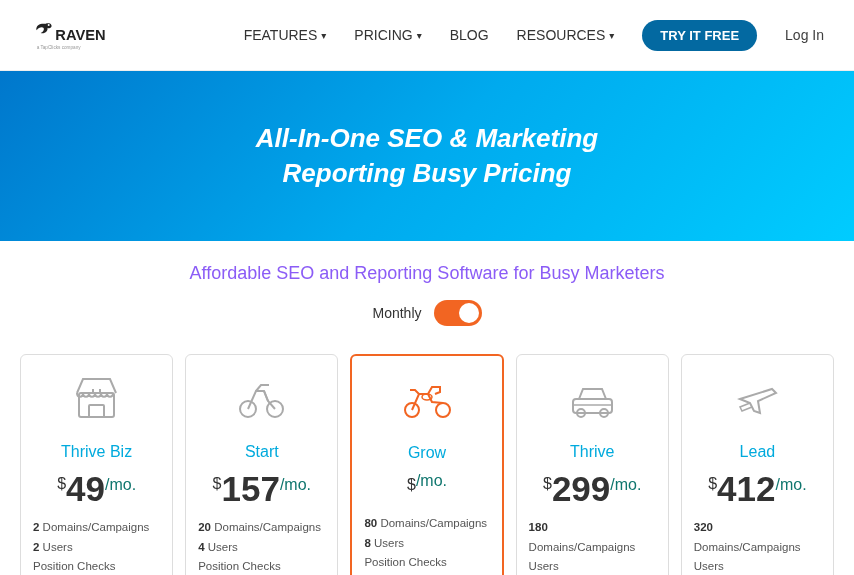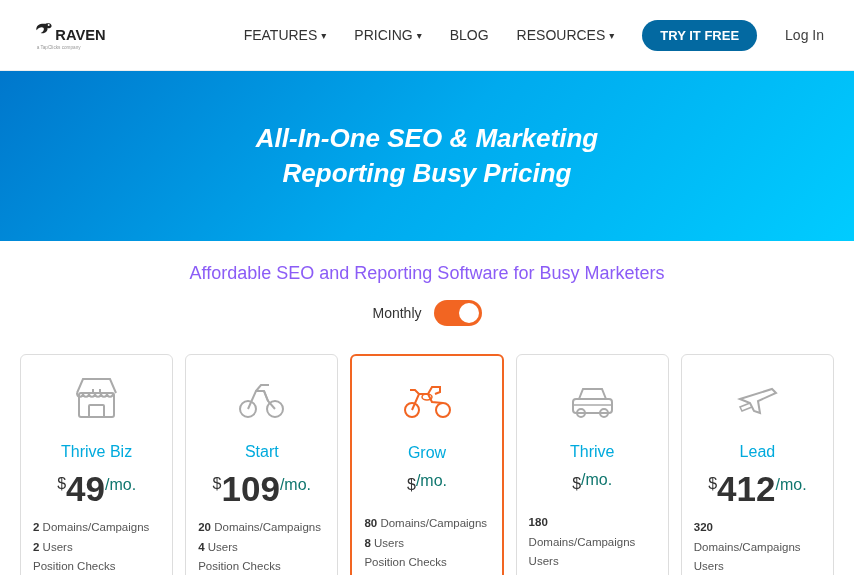--- a/index.html
+++ b/index.html
@@ -163,21 +163,21 @@
       <circle cx="14" cy="38" r="8" stroke="#aaa" stroke-width="2" fill="none"></circle>
       <circle cx="41" cy="38" r="8" stroke="#aaa" stroke-width="2" fill="none"></circle>
       <polyline points="14,38 22,20 30,20 34,30 41,38" stroke="#aaa" stroke-width="2" fill="none"></polyline>
       <polyline points="22,20 27,14 35,14" stroke="#aaa" stroke-width="2" fill="none"></polyline>
       <line x1="30" y1="20" x2="34" y2="30" stroke="#aaa" stroke-width="2"></line>
     </svg>
       </div>
       <div class="card-title">Start</div>
       <div class="card-price">
         <span class="dollar">$</span>
-        <span class="amount">109</span>
+        <span class="amount">157</span>
         <span class="period">/mo.</span>
       </div>
       <div class="card-features">
         <b>20</b> Domains/Campaigns<br>
         <b>4</b> Users<br>
          Position Checks
       </div>
 
     </div>
     <div class="card featured">
@@ -209,20 +209,21 @@
       <rect x="8" y="28" width="39" height="14" rx="3" stroke="#aaa" stroke-width="2" fill="none"></rect>
       <path d="M14,28 L18,18 L37,18 L41,28" stroke="#aaa" stroke-width="2" fill="none"></path>
       <circle cx="16" cy="42" r="4" stroke="#aaa" stroke-width="2" fill="none"></circle>
       <circle cx="39" cy="42" r="4" stroke="#aaa" stroke-width="2" fill="none"></circle>
       <line x1="8" y1="34" x2="47" y2="34" stroke="#aaa" stroke-width="1.5"></line>
     </svg>
       </div>
       <div class="card-title">Thrive</div>
       <div class="card-price">
         <span class="dollar">$</span>
+        <span class="amount">299</span>
         <span class="period">/mo.</span>
       </div>
       <div class="card-features">
         <b>180</b> Domains/Campaigns<br>
          Users<br>
          Position Checks
       </div>
 
     </div>
     <div class="card">

